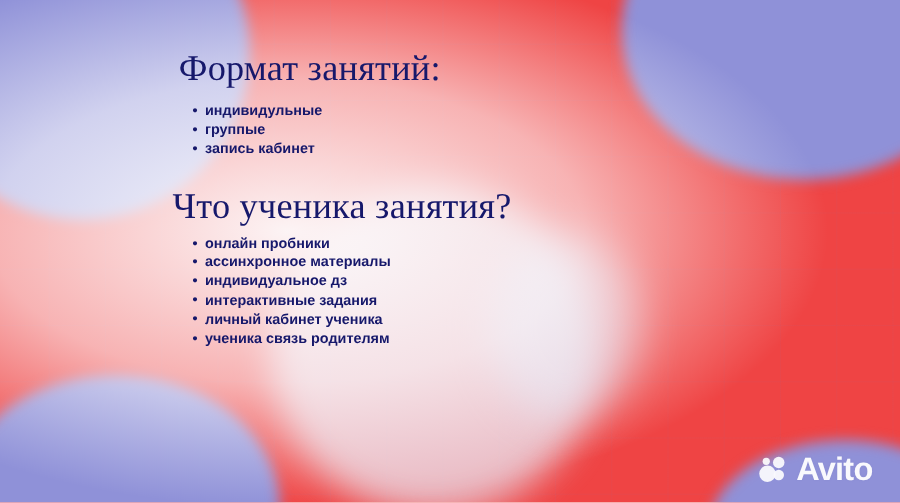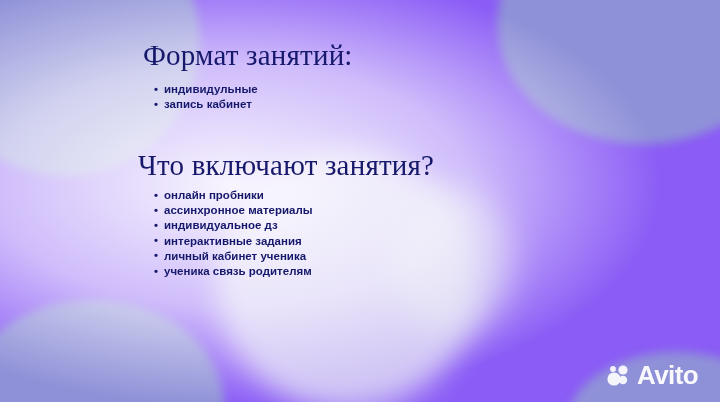--- a/index.html
+++ b/index.html
@@ -5,21 +5,21 @@
   html, body {
     margin: 0;
     padding: 0;
     background: #ffffff;
   }
   #slide {
     position: relative;
     width: 720px;
     height: 402px;
     overflow: hidden;
-    background: #8b5cf6;
+    background: #ef4444;
     font-family: "Liberation Sans", sans-serif;
   }
 
   
   .grid-layer {
     position: absolute;
     inset: 0;
     background-image:
       linear-gradient(to right, rgba(120,125,190,0.055) 1px, transparent 1px),
       linear-gradient(to bottom, rgba(120,125,190,0.055) 1px, transparent 1px);
@@ -145,24 +145,25 @@
   <div class="blob-faint"></div>
   <div class="blob-faint2"></div>
   <div class="grid-fade"></div>
 
   <div class="content">
 
     <div class="heading heading-1">Формат занятий:</div>
 
     <ul class="bullets bullets-1">
       <li>индивидульные</li>
+      <li>группые</li>
       <li>запись кабинет</li>
     </ul>
 
-    <div class="heading heading-2">Что включают занятия?</div>
+    <div class="heading heading-2">Что ученика занятия?</div>
 
     <ul class="bullets bullets-2">
       <li>онлайн пробники</li>
       <li>ассинхронное материалы</li>
       <li>индивидуальное дз</li>
       <li>интерактивные задания</li>
       <li>личный кабинет ученика</li>
       <li>ученика связь родителям</li>
     </ul>
 

